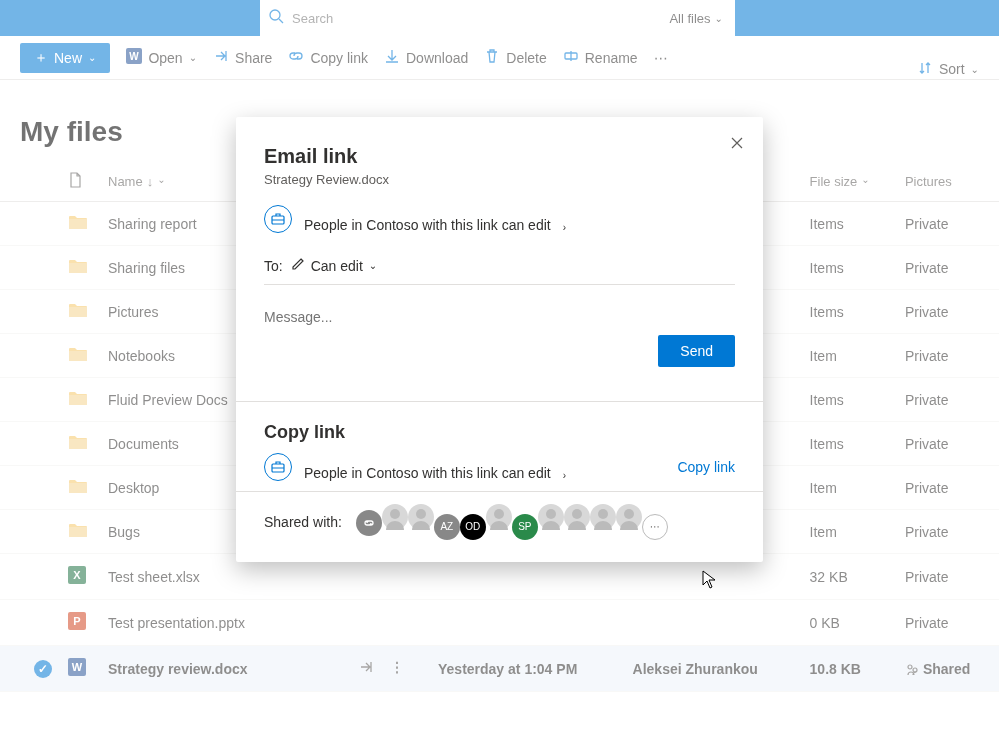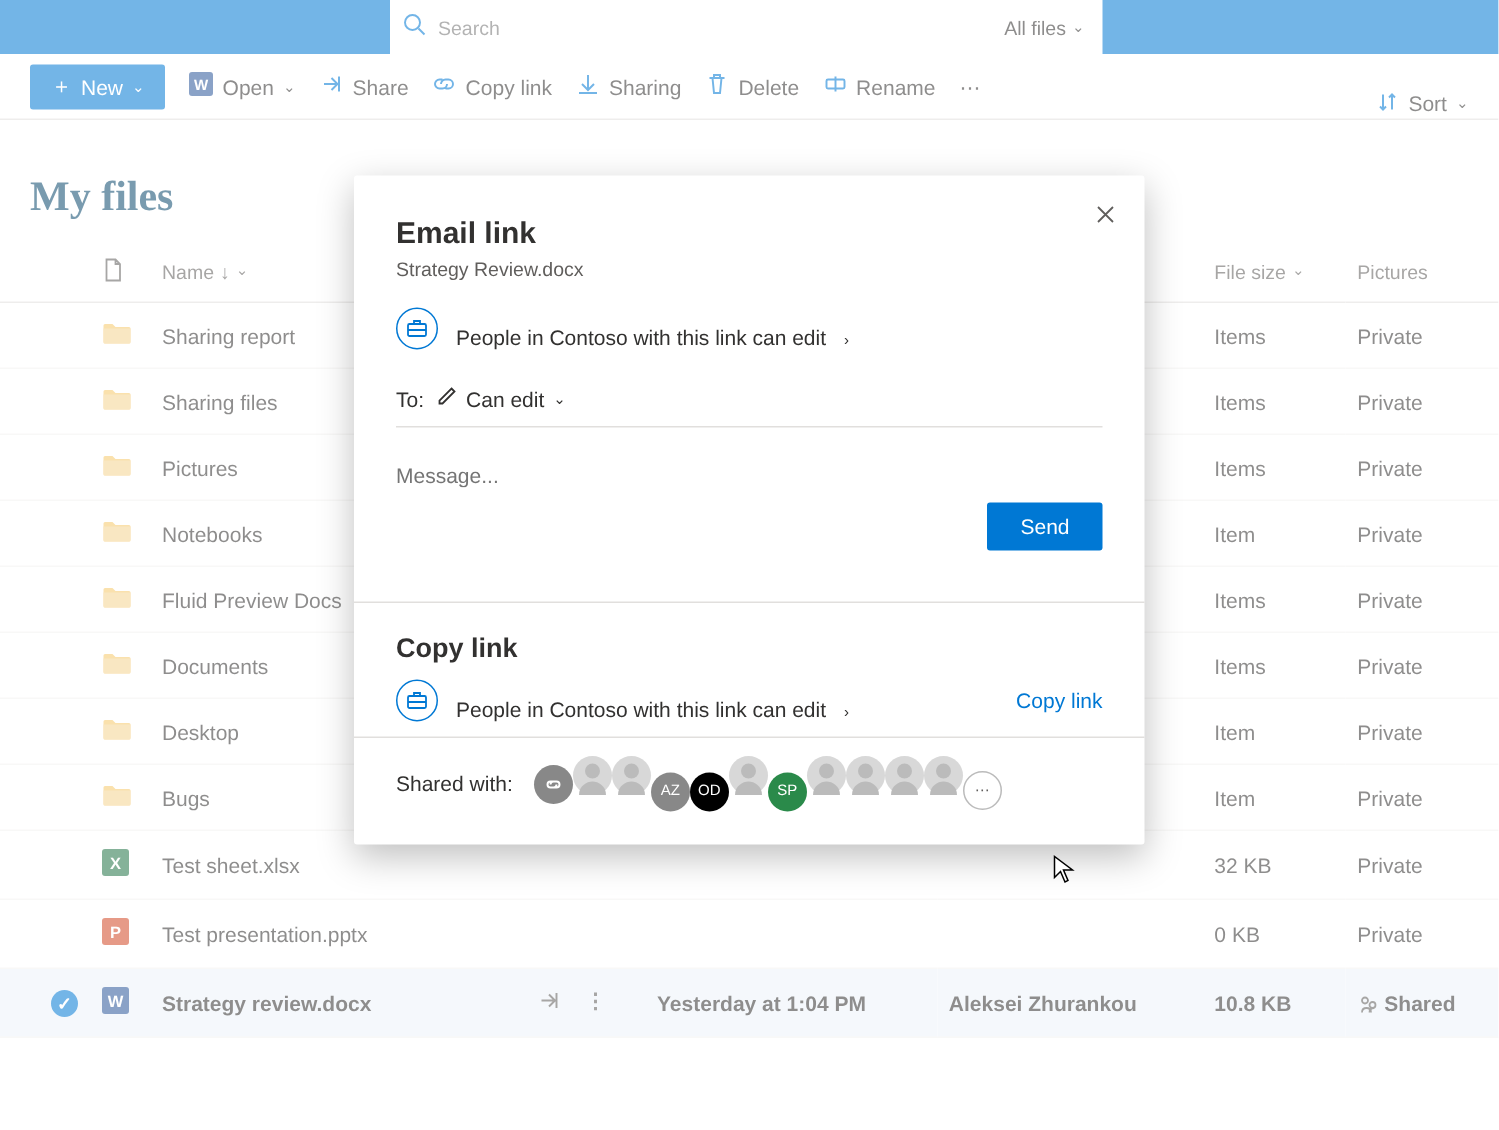--- a/index.html
+++ b/index.html
@@ -13,21 +13,21 @@
   .search-filter { color: #323130; font-size: 13px; margin-right: 4px; display: flex; align-items: center; gap: 4px; }
 
   
   .toolbar { height: 44px; border-bottom: 1px solid #e1dfdd; display: flex; align-items: center; padding: 0 20px; gap: 16px; }
   .new-btn { background: #0078d4; color: #fff; border: none; padding: 6px 14px; border-radius: 2px; display: flex; align-items: center; gap: 6px; font-size: 14px; cursor: pointer; }
   .toolbar-cmd { display: flex; align-items: center; gap: 6px; font-size: 14px; color: #323130; cursor: pointer; }
   .toolbar-cmd .icon { color: #0078d4; }
   .toolbar .right { margin-left: auto; margin-top: 23px; }
 
   
-  .page-title { font-size: 28px; font-weight: 600; padding: 36px 20px 14px; color: #0c4a6e; font-family: Liberation Serif, serif; }
+  .page-title { font-size: 28px; font-weight: 600; padding: 36px 20px 14px; color: #000000; }
 
   
   table.files { width: 100%; border-collapse: collapse; font-size: 14px; color: #323130; }
   table.files th { text-align: left; font-weight: 400; color: #605e5c; padding: 10px 8px; border-bottom: 1px solid #e1dfdd; font-size: 13px; }
   table.files td { padding: 12px 8px; border-bottom: 1px solid #f3f2f1; white-space: nowrap; }
   table.files tr.selected td { background: #edf3f9; font-weight: 600; }
   .th-pad { width: 60px; }
   .th-icon { width: 40px; }
   .th-name { width: 250px; }
   .td-check { width: 60px; padding-left: 34px !important; }
@@ -115,21 +115,21 @@
   <span class="toolbar-cmd">
     <span class="icon"><svg width="16" height="16" fill="none" stroke="#0078d4" stroke-width="1.3">
           <path d="M6 8a3 3 0 013-3h2a3 3 0 010 6H9M10 8a3 3 0 01-3 3H5a3 3 0 010-6h2"></path>
         </svg></span>
     <span>Copy link</span>
   </span>
   <span class="toolbar-cmd">
     <span class="icon"><svg width="16" height="16" fill="none" stroke="#0078d4" stroke-width="1.3">
           <path d="M8 2v9M4 8l4 4 4-4M2 14h12"></path>
         </svg></span>
-    <span>Sharing</span>
+    <span>Download</span>
   </span>
   <span class="toolbar-cmd">
     <span class="icon"><svg width="16" height="16" fill="none" stroke="#0078d4" stroke-width="1.3">
           <path d="M3 4h10M6 4V2h4v2M5 4l1 10h4l1-10"></path>
         </svg></span>
     <span>Delete</span>
   </span>
   <span class="toolbar-cmd">
     <span class="icon"><svg width="16" height="16" fill="none" stroke="#0078d4" stroke-width="1.3">
           <rect x="2" y="5" width="12" height="6" rx="1"></rect>

